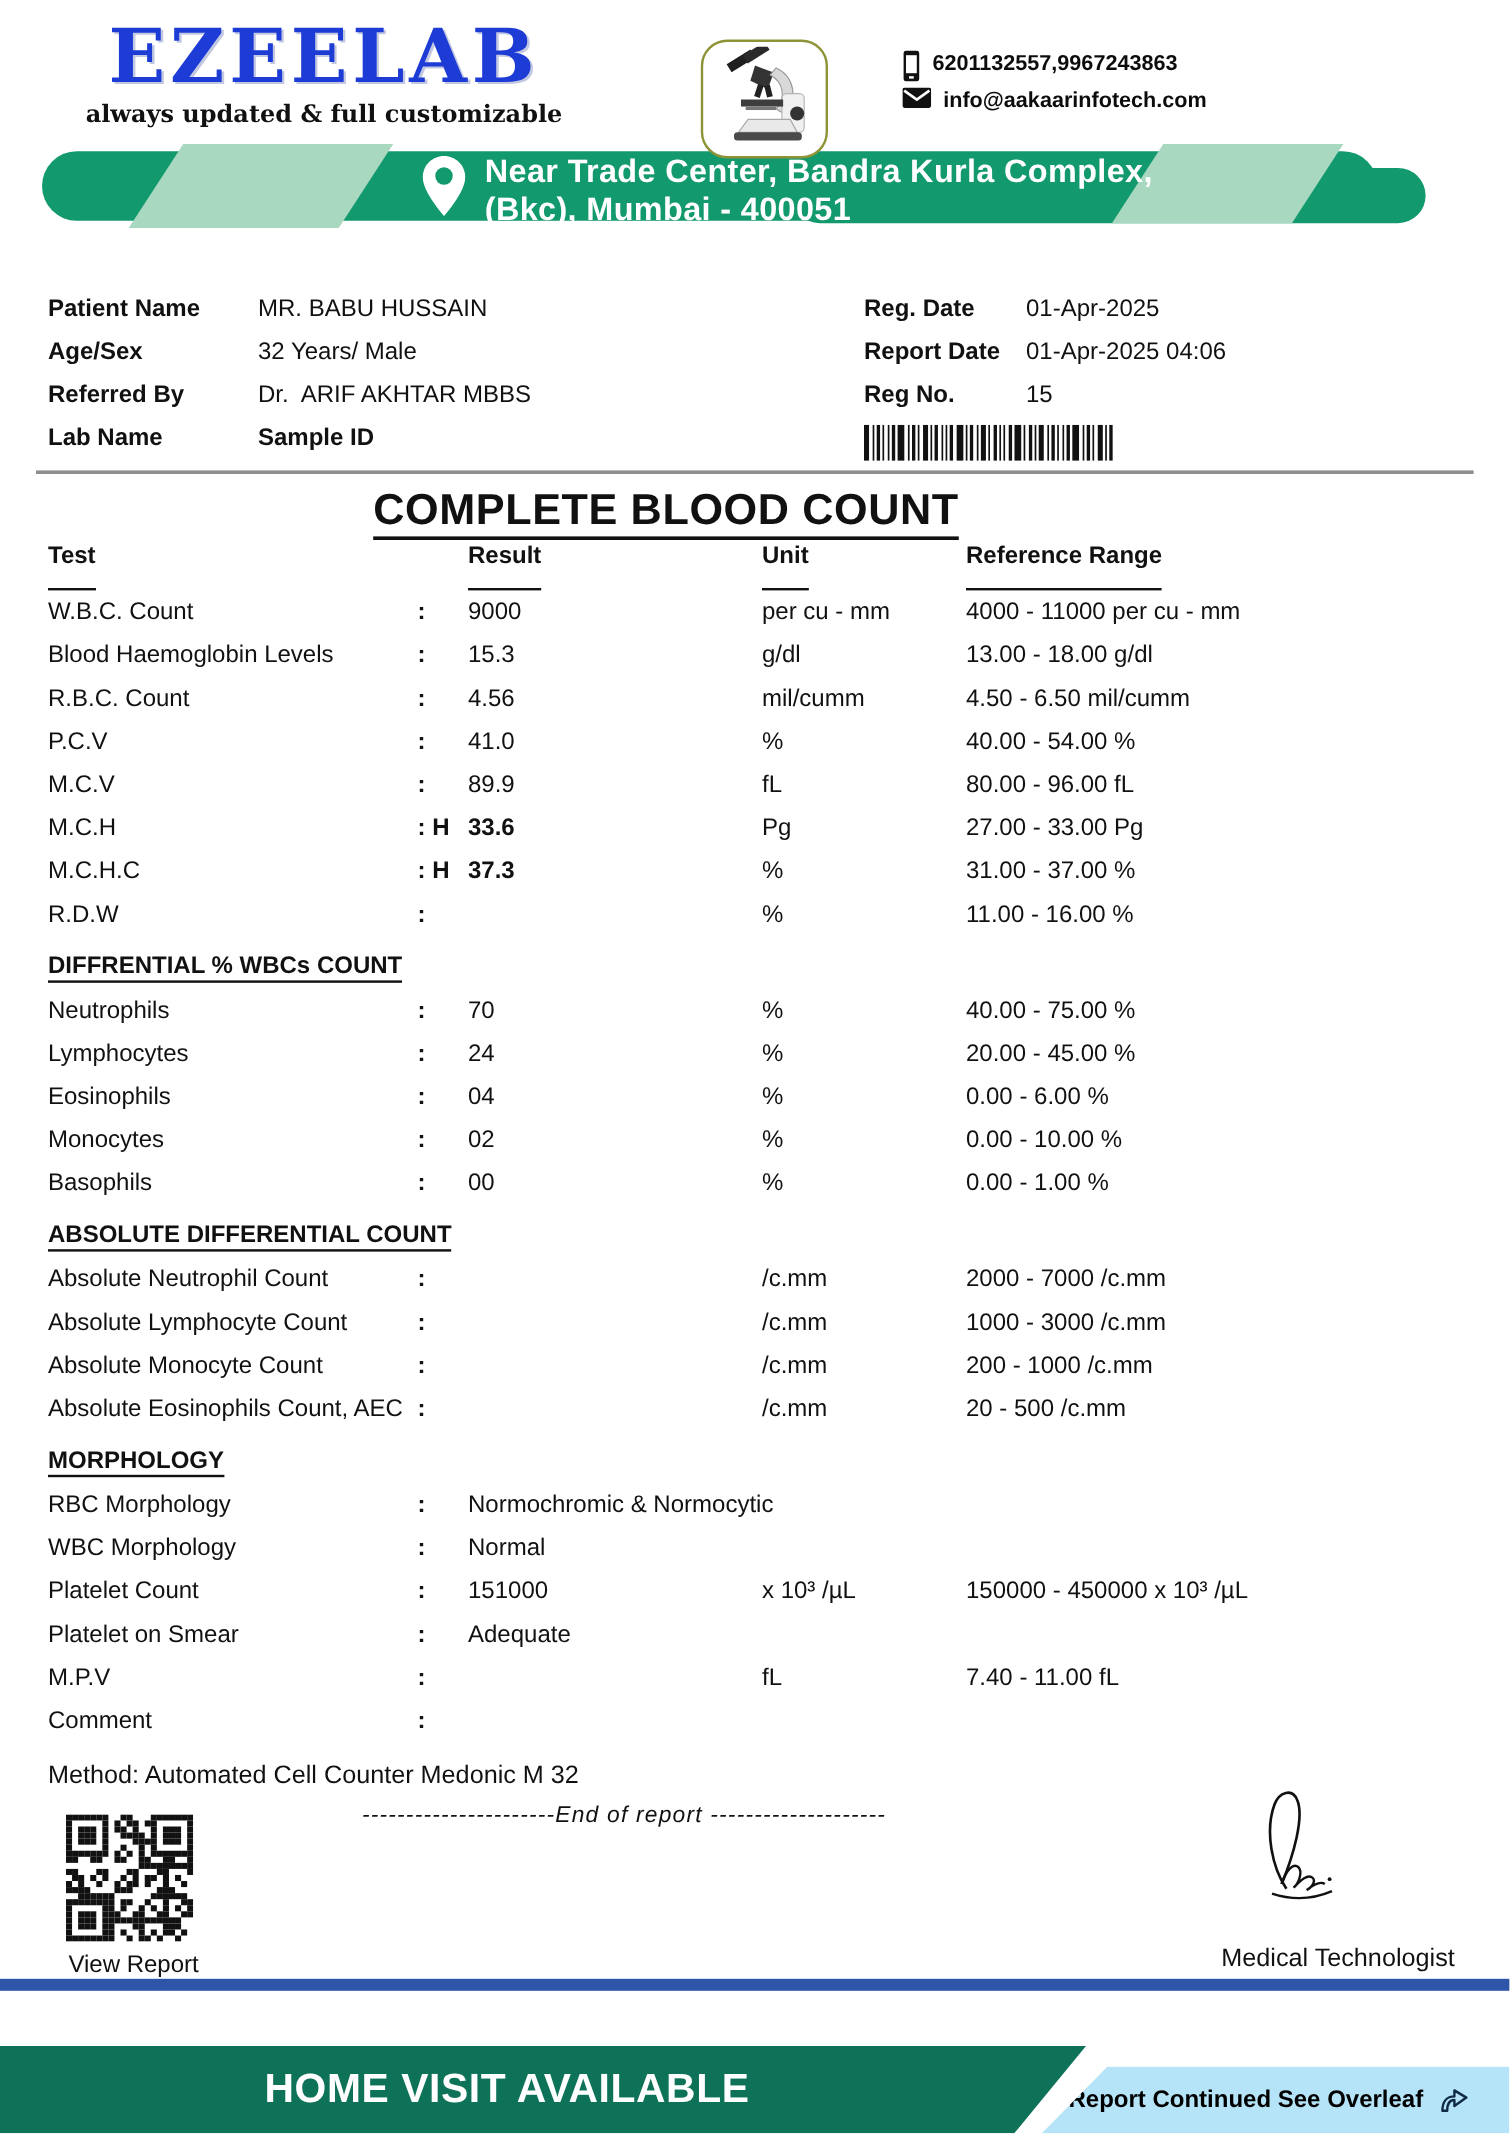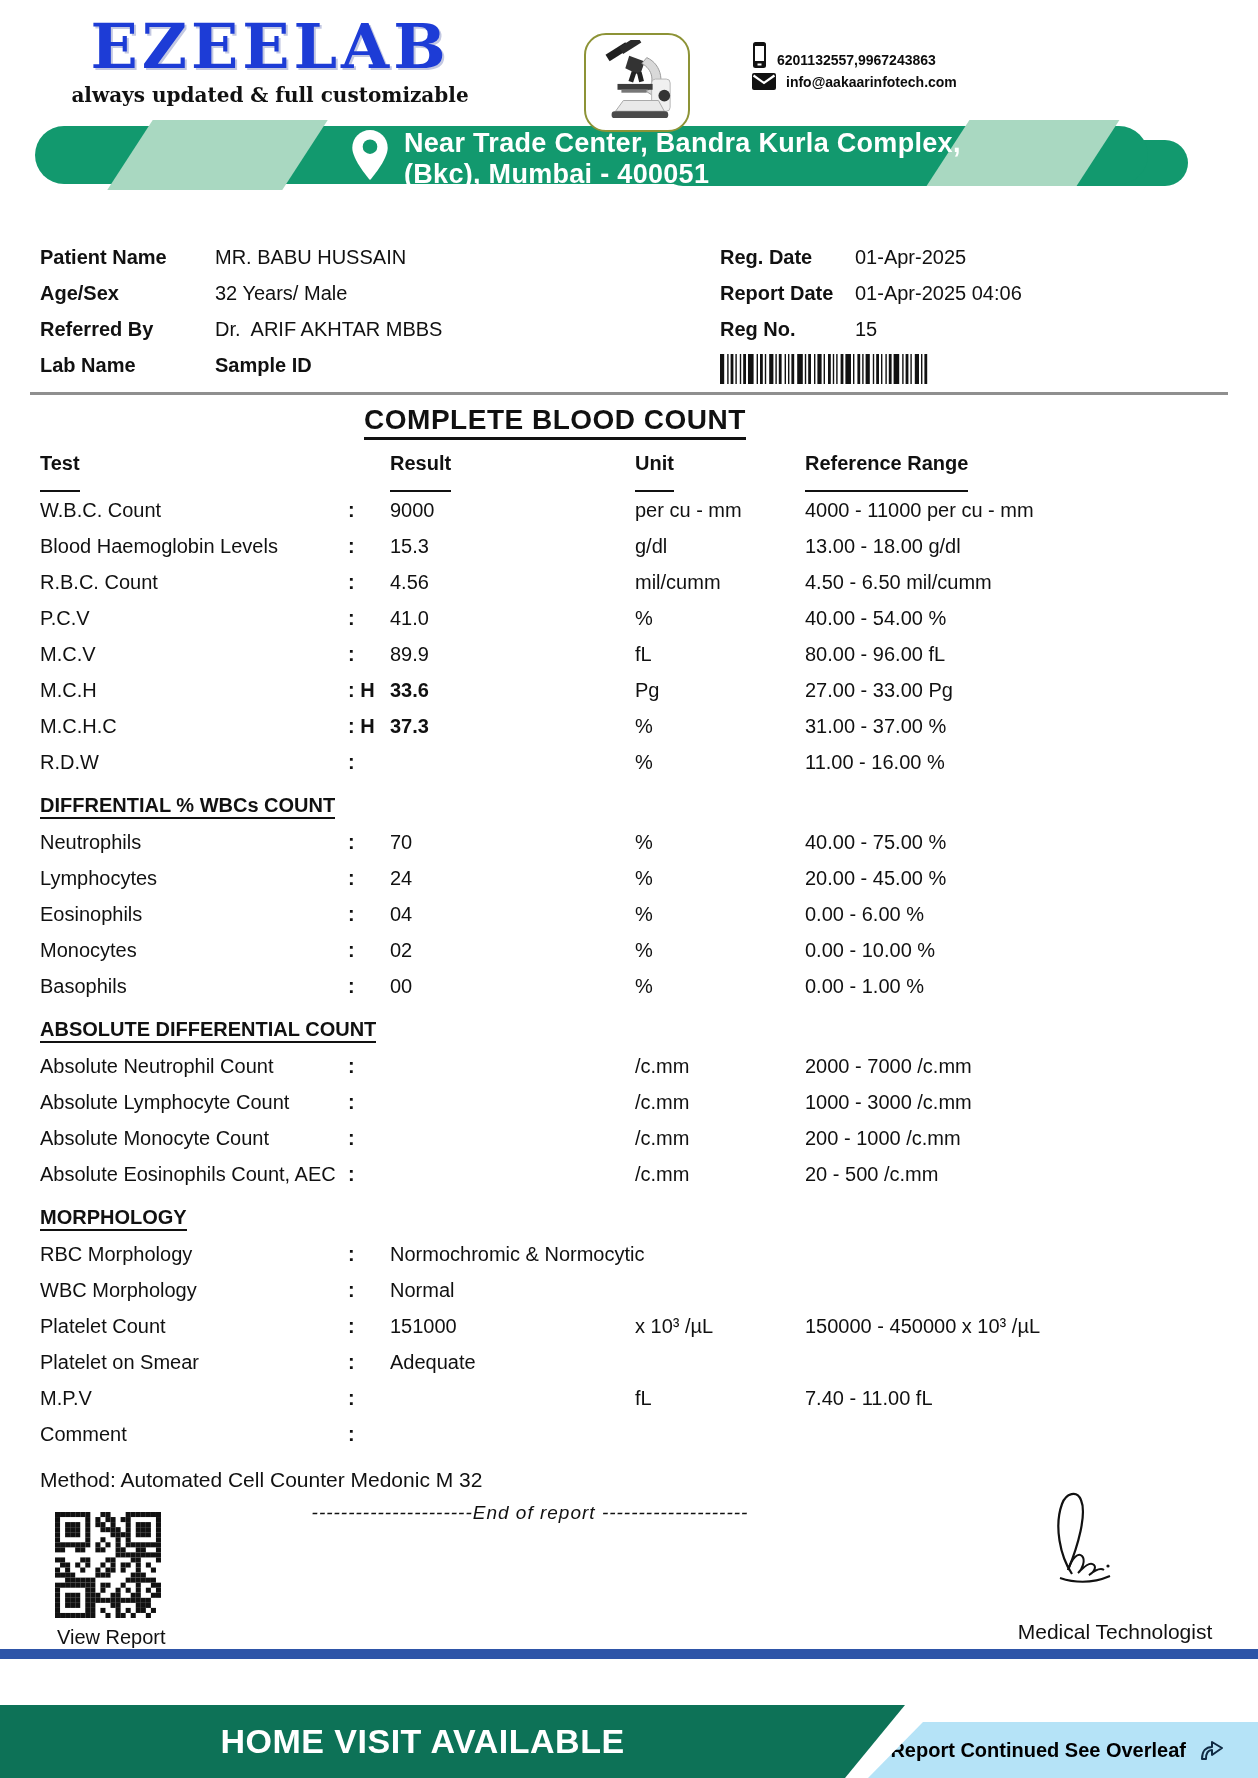--- a/index.html
+++ b/index.html
@@ -12,56 +12,56 @@
   .logo-text{
     font-family:"DejaVu Serif", serif;font-weight:bold;font-size:62px;line-height:1;
     color:#1d3cd6;letter-spacing:4px;text-shadow:2px 2px 0 rgba(16,34,140,.25);
   }
   .tagline{font-family:"DejaVu Serif", serif;font-weight:bold;font-size:20px;color:#111;margin-top:5px;}
   .scope-badge{
     position:absolute;left:584px;top:33px;width:102px;height:95px;background:#fff;
     border:2px solid #8d9336;border-radius:22px;display:flex;align-items:center;justify-content:center;z-index:6;
   }
   .contact{position:absolute;left:752px;top:42px;}
-  .contact-row{display:flex;align-items:flex-end;gap:10px;font-weight:bold;font-size:14px;color:#0c0c0c;margin-bottom:5px;}
+  .contact-row{display:flex;align-items:flex-start;gap:10px;font-weight:bold;font-size:18px;color:#0c0c0c;margin-bottom:5px;}
   .contact-row .ic{flex:0 0 auto;display:flex;}
   
   .banner{position:absolute;left:0;top:120px;width:1258px;height:72px;}
   .banner-ext{position:absolute;left:660px;top:20px;width:528px;height:46px;background:#12996e;border-radius:0 23px 23px 23px;}
   .banner-main{position:absolute;left:35px;top:6px;width:1113px;height:58px;background:#12996e;border-radius:29px;}
   .banner-stripe{position:absolute;top:0;height:70px;background:#a9d8c1;transform:skewX(-33deg);}
   .stripe-left{left:130px;width:175px;}
   .stripe-right{left:948px;width:150px;height:66px;}
   .banner .pin{position:absolute;left:352px;top:10px;z-index:4;}
   .addr{position:absolute;left:404px;top:8px;z-index:4;color:#fff;font-weight:bold;font-size:27px;line-height:1.16;letter-spacing:.3px;}
   
   .pat{position:absolute;left:40px;top:246px;width:1185px;}
   .pat-row{display:grid;grid-template-columns:175px 505px 135px auto;min-height:36px;font-size:20px;align-items:start;}
   .pat-label{font-weight:bold;}
   .pat-value{white-space:pre-wrap;}
   .divider{position:absolute;left:30px;top:392px;width:1198px;height:3px;background:#8f8f8f;}
   
-  .title{position:absolute;left:40px;top:404px;width:1030px;text-align:center;font-size:28px;font-weight:bold;letter-spacing:.5px;}
+  .title{position:absolute;left:40px;top:404px;width:1030px;text-align:center;font-size:36px;font-weight:bold;letter-spacing:.5px;}
   .title span{border-bottom:3px solid #111;padding-bottom:2px;}
   
   .table{position:absolute;left:40px;top:448px;width:1105px;font-size:20px;line-height:22px;}
   .thead,.trow{display:grid;grid-template-columns:300px 50px 245px 165px auto;}
   .thead{font-weight:bold;min-height:44px;padding-top:4px;box-sizing:border-box;}
   .thead .u{border-bottom:2px solid #111;padding-bottom:2px;justify-self:start;}
   .trow{min-height:36px;padding-top:7px;box-sizing:border-box;align-items:start;}
   .srow{min-height:44px;padding-top:14px;box-sizing:border-box;font-weight:bold;}
   .srow span{border-bottom:2px solid #111;padding-bottom:1px;}
   .c-colon{font-weight:bold;padding-left:8px;white-space:nowrap;}
   .c-result{white-space:nowrap;}
   .c-unit{white-space:nowrap;}
   .c-range{white-space:nowrap;padding-left:5px;}
   .bold{font-weight:bold;}
   
   .method{position:absolute;left:40px;top:1468px;font-size:21px;}
-  .endline{position:absolute;left:18px;top:1502px;width:1024px;text-align:center;font-style:italic;font-size:19px;letter-spacing:1px;font-weight:500;}
+  .endline{position:absolute;left:8px;top:1502px;width:1024px;text-align:center;font-style:italic;font-size:19px;letter-spacing:1px;font-weight:500;}
   .qr{position:absolute;left:55px;top:1512px;width:106px;height:106px;}
   .qr-cap{position:absolute;left:57px;top:1626px;font-size:20px;}
   .sig{position:absolute;left:1040px;top:1488px;}
   .mt{position:absolute;left:1000px;top:1620px;width:230px;text-align:center;font-size:21px;}
   
   .bluebar{position:absolute;left:0;top:1649px;width:1258px;height:10px;background:#2e55a8;}
   .disc{position:absolute;left:0;top:1702px;width:1258px;text-align:center;font-weight:bold;font-size:18px;color:#0d0d1f;letter-spacing:.2px;}
   .footer{position:absolute;left:0;top:1705px;width:1258px;height:83px;}
   .footer-green{position:absolute;left:0;top:0;width:925px;height:73px;background:#0d7257;
     clip-path:polygon(0 0,905px 0,845px 100%,0 100%);}

